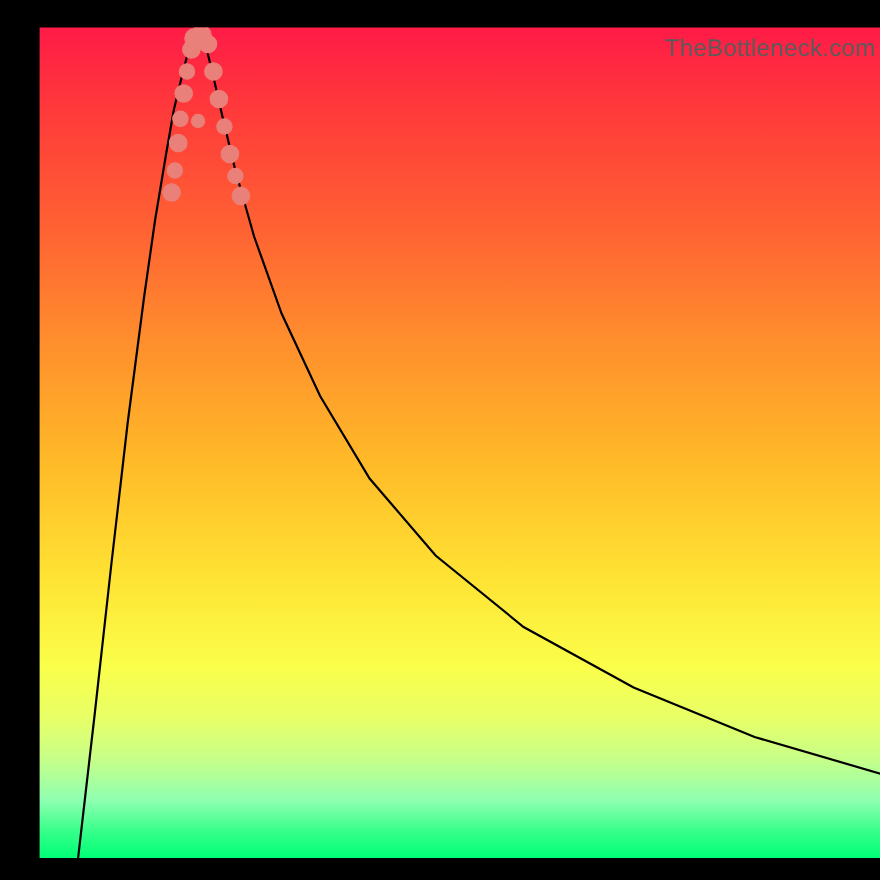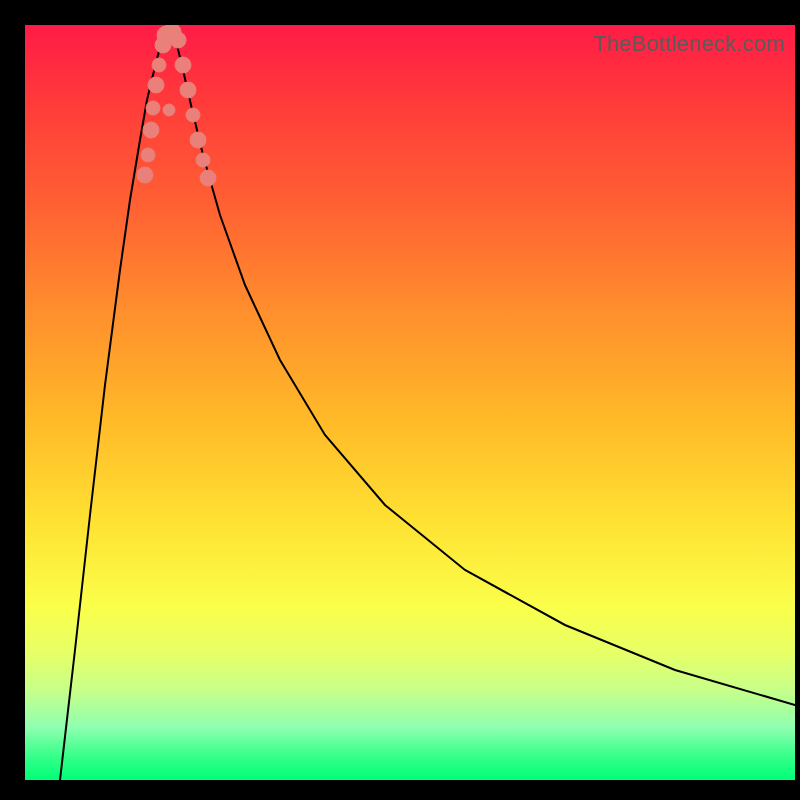--- a/index.html
+++ b/index.html
@@ -9,20 +9,21 @@
     height: 800px;
     overflow: hidden;
     background: #000;
     font-family: Arial, Helvetica, sans-serif;
   }
   .frame {
     position: relative;
     width: 672px;
     height: 800px;
     background: #000;
+    margin-left: 11px;
   }
   .plot-area {
     position: absolute;
     left: 25px;
     top: 25px;
     width: 770px;
     height: 755px;
     background: linear-gradient(to bottom,
       #ff1b47 0%,
       #ff3a3a 10%,

